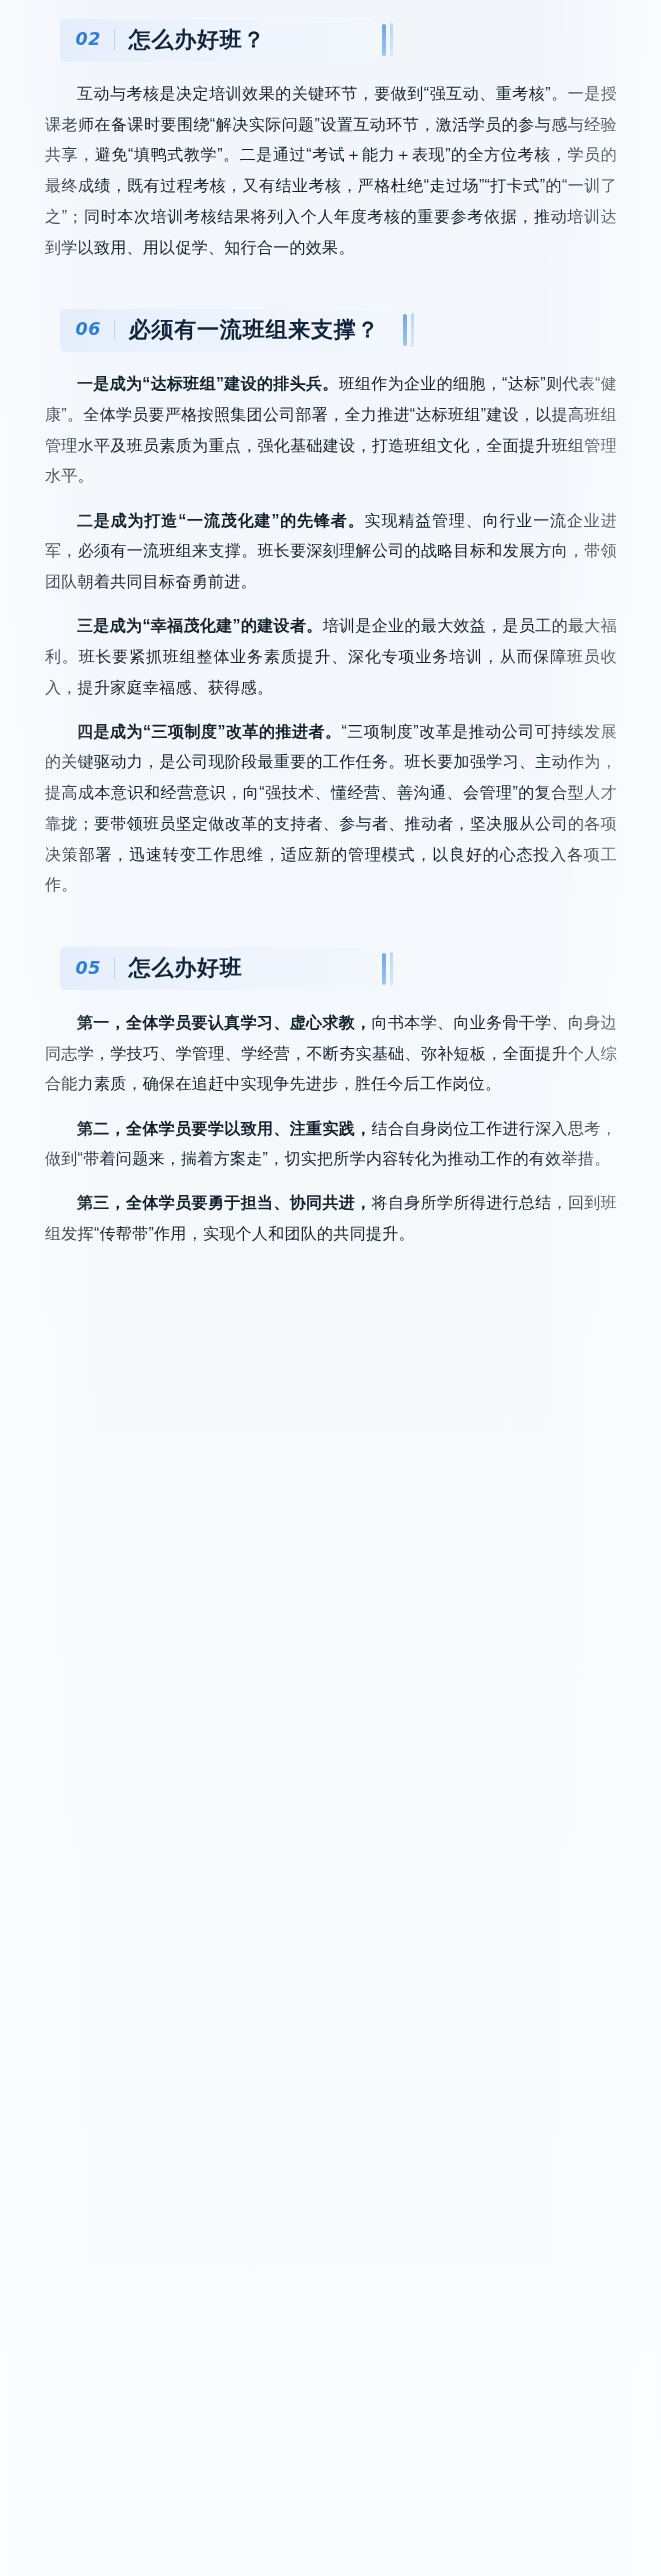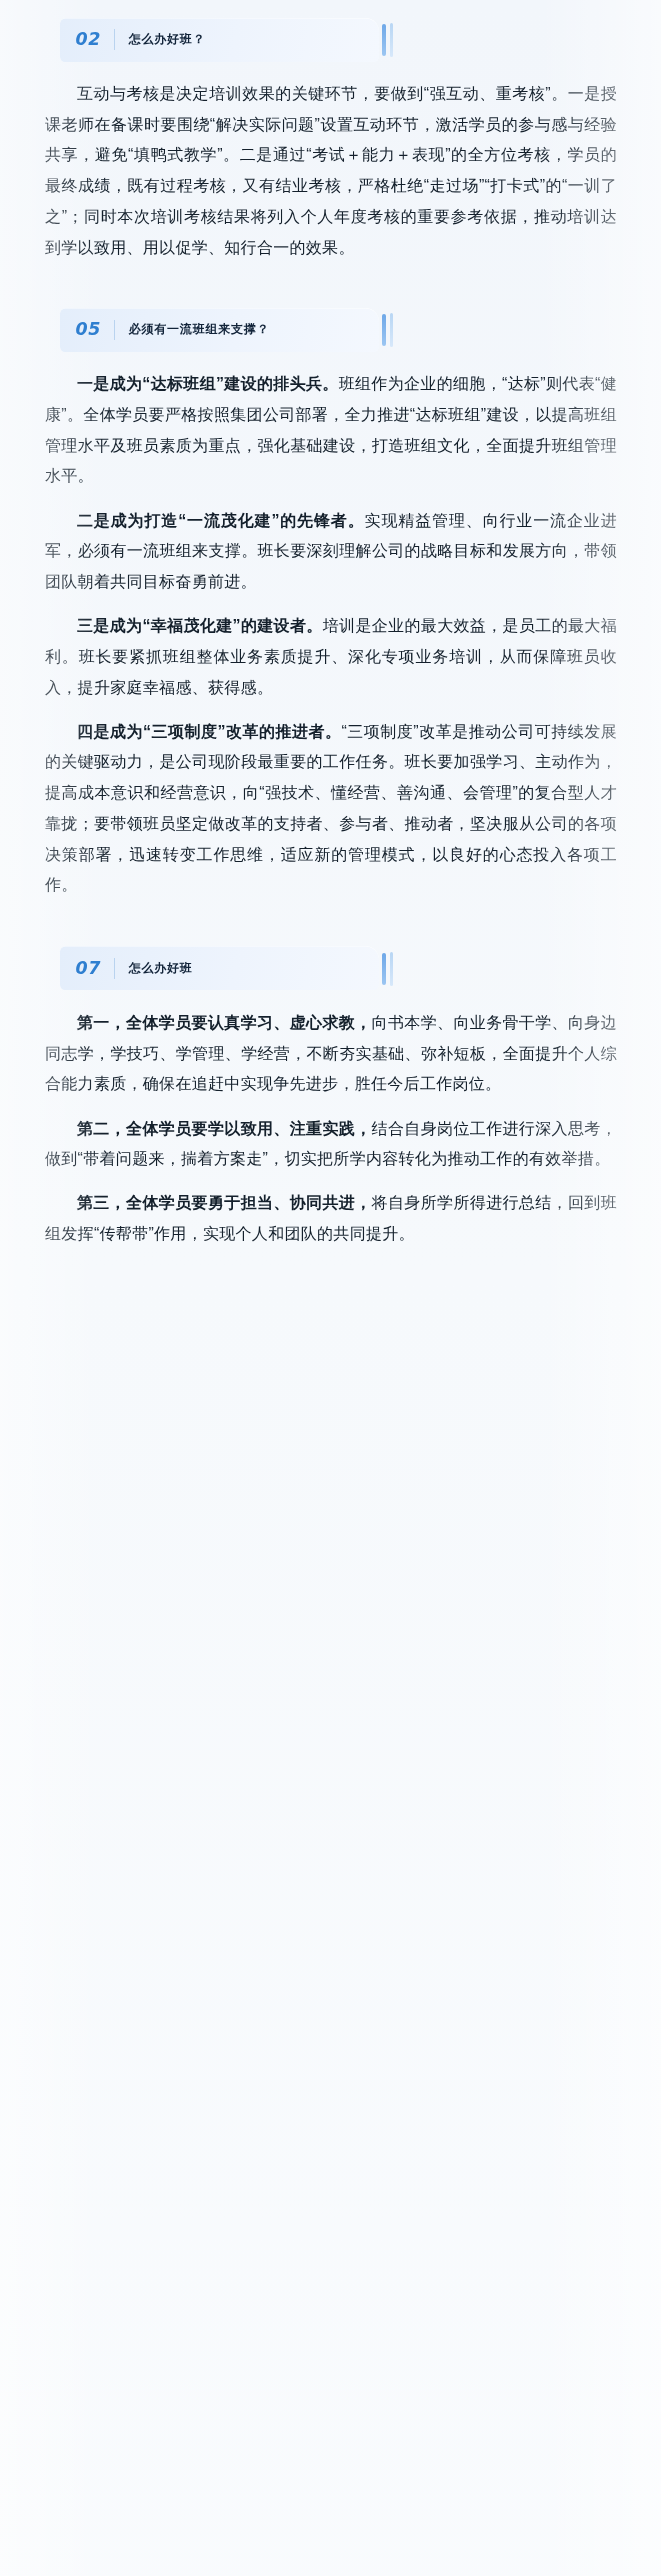--- a/index.html
+++ b/index.html
@@ -89,21 +89,21 @@
     line-height: 1;
   }
   .heading .sep {
     width: 1px;
     height: 20.6px;
     background: #b9d3ef;
     margin-right: 13.4px;
     flex: 0 0 auto;
   }
   .heading .htext {
-    font-size: 12px;
+    font-size: 22px;
     font-weight: 700;
     color: #12243a;
     letter-spacing: 0.8px;
     white-space: nowrap;
   }
 
   
   p.para {
     margin: 0 0 13.4px 0;
     font-size: 16px;
@@ -147,21 +147,21 @@
         <span>互动与考核是决定培训效果的关键环节，要做到“强互动、重考核”。一是授课老师在备课时要围绕“解决实际问题”设置互动环节，激活学员的参与感与经验共享，避免“填鸭式教学”。二是通过“考试＋能力＋表现”的全方位考核，学员的最终成绩，既有过程考核，又有结业考核，严格杜绝“走过场”“打卡式”的“一训了之”；同时本次培训考核结果将列入个人年度考核的重要参考依据，推动培训达到学以致用、用以促学、知行合一的效果。</span>
       </p>
     </div>
   </div>
 
   <div class="gap-mid"></div>
 
   <div class="section">
     <div class="heading">
       <div class="plate">
-        <span class="num">05</span>
+        <span class="num">06</span>
         <span class="sep"></span>
         <span class="htext">必须有一流班组来支撑？</span>
       </div>
     </div>
     <div class="sec-body">
       <p class="para">
         <span class="b">一是成为“达标班组”建设的排头兵。</span><span>班组作为企业的细胞，“达标”则代表“健康”。全体学员要严格按照集团公司部署，全力推进“达标班组”建设，以提高班组管理水平及班员素质为重点，强化基础建设，打造班组文化，全面提升班组管理水平。</span>
       </p>
       <p class="para">
         <span class="b">二是成为打造“一流茂化建”的先锋者。</span><span>实现精益管理、向行业一流企业进军，必须有一流班组来支撑。班长要深刻理解公司的战略目标和发展方向，带领团队朝着共同目标奋勇前进。</span>
@@ -173,21 +173,21 @@
         <span class="b">四是成为“三项制度”改革的推进者。</span><span>“三项制度”改革是推动公司可持续发展的关键驱动力，是公司现阶段最重要的工作任务。班长要加强学习、主动作为，提高成本意识和经营意识，向“强技术、懂经营、善沟通、会管理”的复合型人才靠拢；要带领班员坚定做改革的支持者、参与者、推动者，坚决服从公司的各项决策部署，迅速转变工作思维，适应新的管理模式，以良好的心态投入各项工作。</span>
       </p>
     </div>
   </div>
 
   <div class="gap-mid2"></div>
 
   <div class="section">
     <div class="heading">
       <div class="plate">
-        <span class="num">07</span>
+        <span class="num">05</span>
         <span class="sep"></span>
         <span class="htext">怎么办好班</span>
       </div>
     </div>
     <div class="sec-body">
       <p class="para">
         <span class="b">第一，全体学员要认真学习、虚心求教，</span><span>向书本学、向业务骨干学、向身边同志学，学技巧、学管理、学经营，不断夯实基础、弥补短板，全面提升个人综合能力素质，确保在追赶中实现争先进步，胜任今后工作岗位。</span>
       </p>
       <p class="para">
         <span class="b">第二，全体学员要学以致用、注重实践，</span><span>结合自身岗位工作进行深入思考，做到“带着问题来，揣着方案走”，切实把所学内容转化为推动工作的有效举措。</span>

